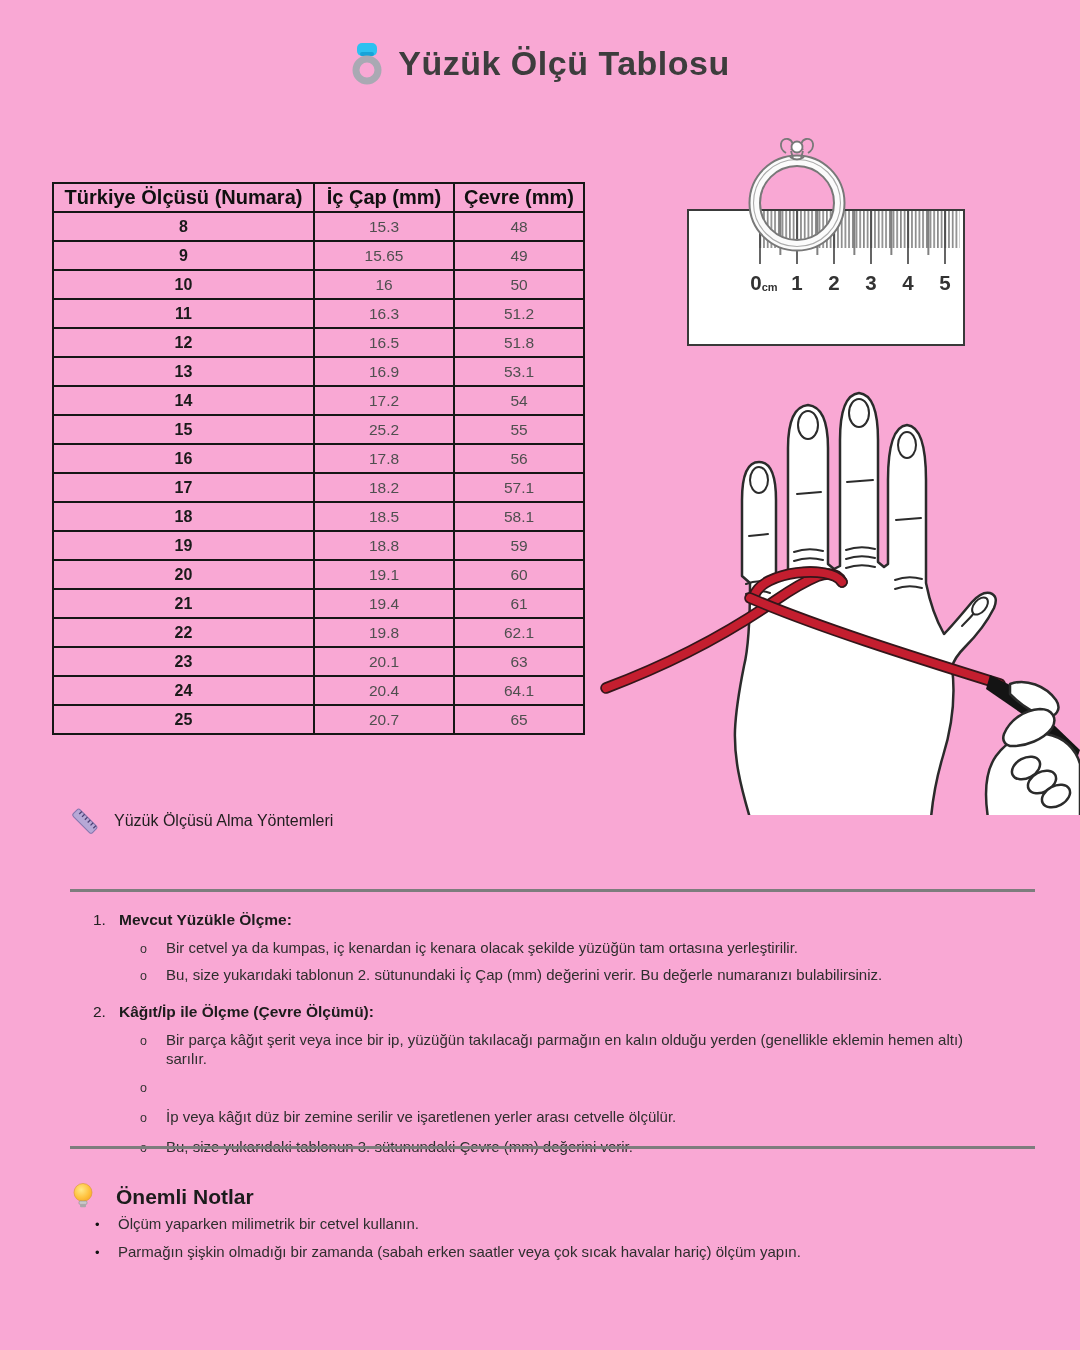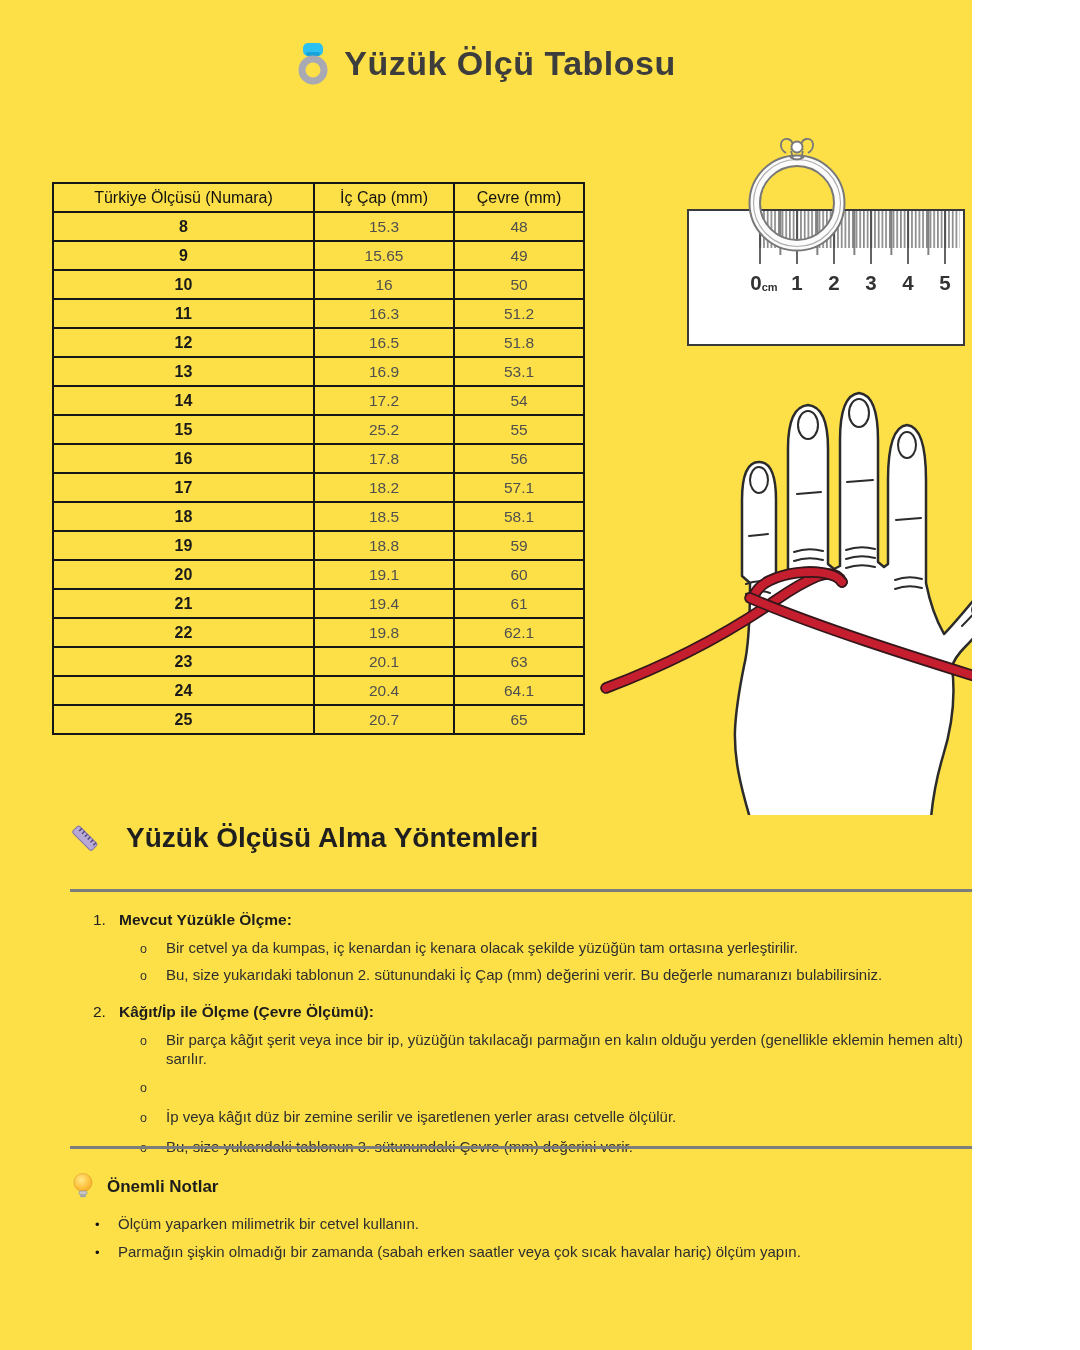--- a/index.html
+++ b/index.html
@@ -1,65 +1,65 @@
 <!DOCTYPE html>
 <html style="--string-red: #c41e2f; --gem-blue: #2cc1f0; --ruler-purple: #b7a8d6; --bulb-yellow: #ffc23e;"><head>
 <meta charset="utf-8">
 <style>
   html,body{margin:0;padding:0;background:#ffffff;}
-  .page{position:relative;width:972px;height:1350px;background:#fde047;overflow:hidden;
+  .page{position:relative;width:1080px;height:1350px;background:#f9a8d4;overflow:hidden;
         font-family:"Liberation Sans",sans-serif;color:#333;}
   .b{font-weight:400;}
 
   
   .title-row{position:absolute;left:0;top:40px;width:100%;display:flex;justify-content:center;
              align-items:center;gap:14px;}
   .title-row h1{margin:0;font-size:34px;font-weight:700;color:#3d3d3d;letter-spacing:.5px;}
 
   
   #size-table{position:absolute;left:52px;top:182px;border-collapse:collapse;table-layout:fixed;}
   #size-table th,#size-table td{border:2px solid #161616;height:27px;padding:0;text-align:center;vertical-align:middle;}
-  #size-table th{font-size:16px;font-weight:400;color:#101010;border-radius:8px;}
+  #size-table th{font-size:20px;font-weight:700;color:#101010;border-radius:8px;}
   #size-table td{font-size:15.5px;color:#4f4f4f;}
   #size-table td:first-child{font-weight:700;color:#1a1a1a;font-size:16px;}
   #size-table col.c1{width:261px;} #size-table col.c2{width:140px;} #size-table col.c3{width:130px;}
 
   
   .illu{position:absolute;}
   #ruler-illu{left:640px;top:126px;}
   #hand-illu{left:590px;top:368px;}
   svg text{font-family:"Liberation Sans",sans-serif;}
   .ink{stroke:#2b2b2b;stroke-width:2.5;fill:#ffffff;stroke-linecap:round;stroke-linejoin:round;}
   .ink-line{stroke:#2b2b2b;stroke-width:2;fill:none;stroke-linecap:round;}
   .string-out{stroke:#33161a;stroke-width:11.5;fill:none;stroke-linecap:round;}
   .string{stroke:var(--string-red,#c41e2f);stroke-width:8;fill:none;stroke-linecap:round;}
   .pen{fill:#141414;stroke:none;}
   .gem{fill:var(--gem-blue,#2cc1f0);}
   .rulericon{fill:var(--ruler-purple,#b7a8d6);}
 
   
   .h2-row{position:absolute;left:70px;top:806px;display:flex;align-items:center;gap:10px;}
-  .h2-row h2{margin:16px;font-size:28px;font-weight:700;color:#1f1f1f;}
+  .h2-row h2{margin:4px;font-size:16px;font-weight:400;color:#1f1f1f;}
   #intro{position:absolute;left:68px;top:853px;font-size:15px;color:#3a3a3a;}
   .rule{position:absolute;left:70px;width:965px;height:3px;background:#7d7d7d;}
   #hr1{top:889px;} #hr2{top:1146px;}
   #methods-list{position:absolute;left:93px;top:910px;width:915px;}
   .method-item + .method-item{margin-top:16px;}
   .mi-head{display:flex;gap:6px;font-size:15.5px;line-height:20px;color:#1c1c1c;}
   .mi-num{width:20px;font-weight:400;color:#222;}
   .mi-title{font-weight:700;}
   .method-bullets{list-style:none;margin:8px 0 0 0;padding:0 0 0 47px;}
   .method-bullets li{display:flex;gap:12px;font-size:15px;line-height:19px;color:#2e2e2e;}
   .method-item:first-child .method-bullets li + li{margin-top:6px;}
   .method-item:nth-child(2) .method-bullets li + li{margin-top:9px;}
   .omark{width:14px;font-size:12.5px;color:#333;padding-top:2px;}
 
   
   .h3-row{position:absolute;left:72px;top:1172px;display:flex;align-items:center;gap:9px;}
-  .h3-row h3{margin:4px;font-size:17px;font-weight:700;color:#1c1c1c;}
+  .h3-row h3{margin:13px;font-size:21px;font-weight:700;color:#1c1c1c;}
   #notes-list{position:absolute;left:95px;top:1214px;width:900px;list-style:none;margin:0;padding:0;}
   #notes-list li{display:flex;gap:13px;font-size:15px;line-height:19px;color:#2e2e2e;}
   #notes-list li + li{margin-top:8px;}
   .dotmark{width:10px;font-size:13px;color:#111;padding-top:1px;}
 </style>
 </head>
 <body>
 
 <div class="page">
 

